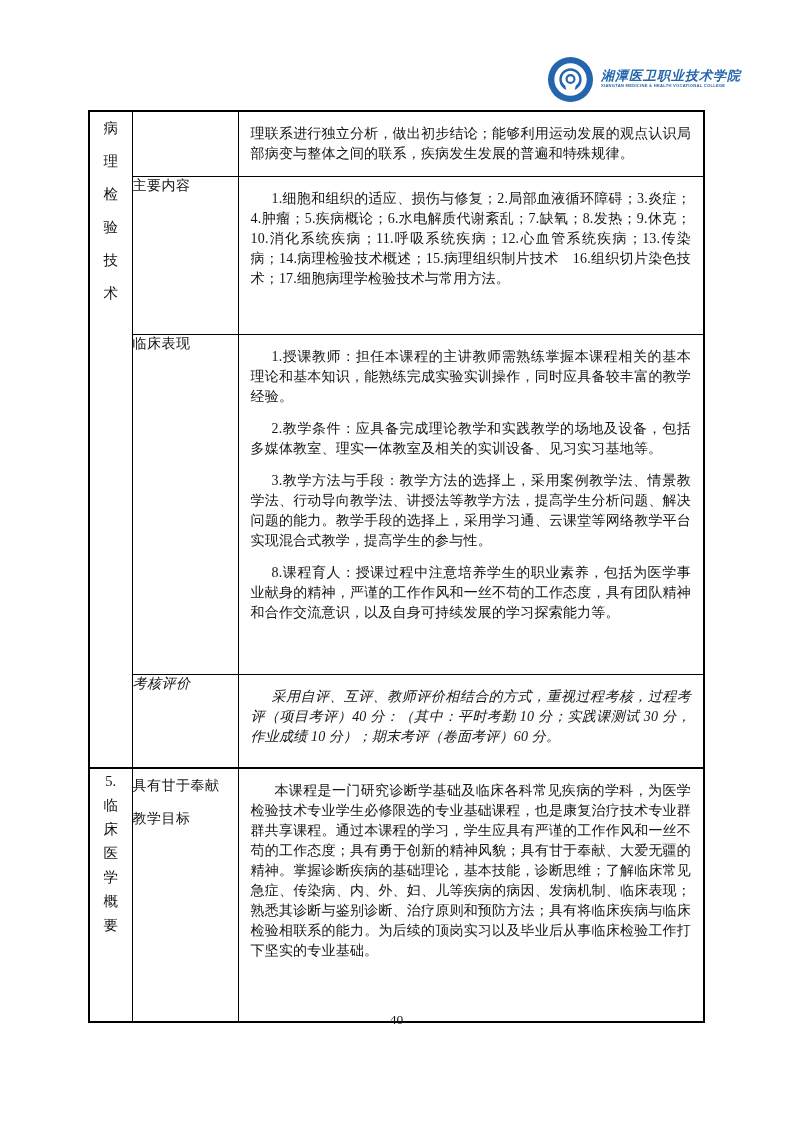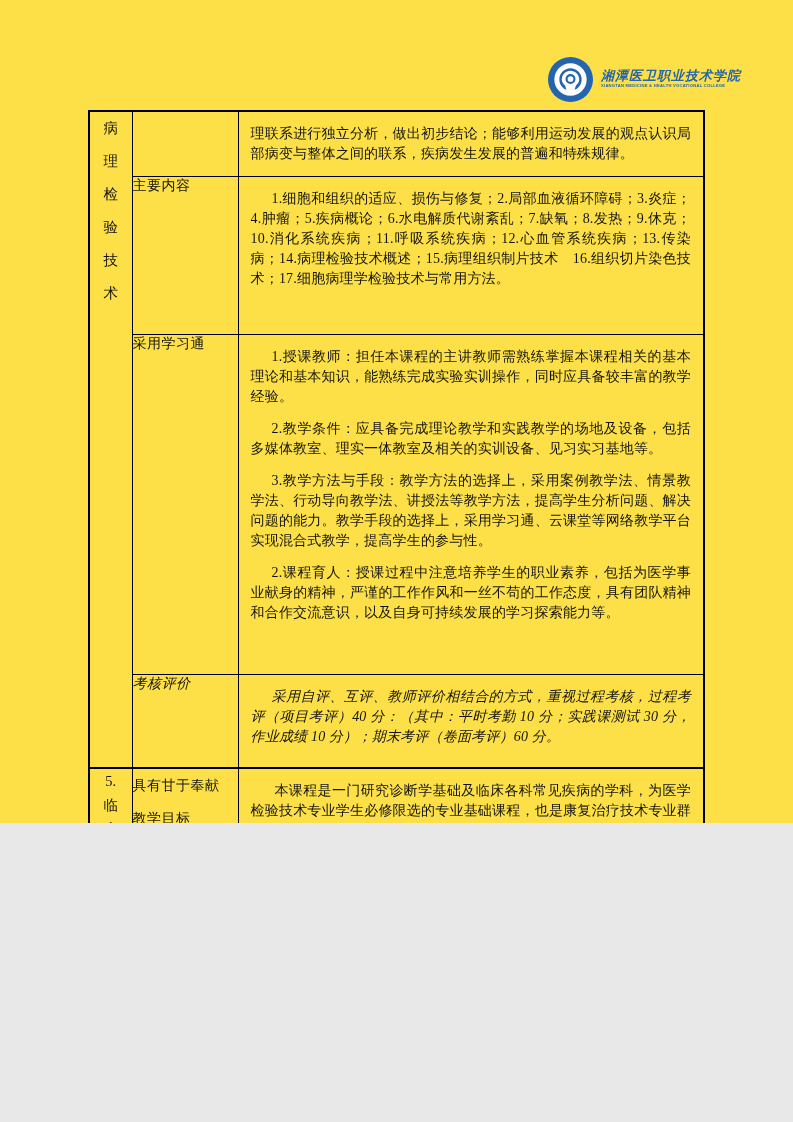--- a/index.html
+++ b/index.html
@@ -1,20 +1,20 @@
 <!DOCTYPE html>
 <html><head>
 <meta charset="utf-8">
 <style>
   html,body{margin:0;padding:0;background:#e8e8e8;}
   .page{
     position:relative;
-    width:793px;height:823px;
+    width:793px;height:1122px;
     margin:0 auto;
-    background:#fde047;
+    background:#ffffff;
     font-family:"Liberation Serif","DejaVu Serif",serif;
     color:#141414;
     overflow:hidden;
   }
   
   .logo{
     position:absolute;left:547px;top:56px;
     display:flex;align-items:center;gap:7px;
   }
   .logo-circle{width:47px;height:47px;flex:0 0 auto;}
@@ -53,21 +53,21 @@
   .label-cell .label-line{line-height:33px;}
   .content-cell{
     font-size:14px;padding:2px 7px 0 9px;
     text-align:justify;letter-spacing:.2px;
   }
   .content-cell p{margin:12px;line-height:20px;}
   .p-ind{text-indent:21px;}
   .p-ind2{text-indent:24px;}
   
   .page-num{
-    position:absolute;top:1036px;left:0;width:100%;
+    position:absolute;top:1012px;left:0;width:100%;
     text-align:center;font-size:13.5px;color:#141414;
   }
 </style>
 </head>
 <body>
 
 <div class="page">
 
   <div class="logo">
     <div class="logo-circle">
@@ -106,26 +106,26 @@
           <p>理联系进行独立分析，做出初步结论；能够利用运动发展的观点认识局部病变与整体之间的联系，疾病发生发展的普遍和特殊规律。</p>
         </td>
       </tr>
       <tr style="height:158px;">
         <td class="label-cell">主要内容</td>
         <td class="content-cell">
           <p class="p-ind">1.细胞和组织的适应、损伤与修复；2.局部血液循环障碍；3.炎症；4.肿瘤；5.疾病概论；6.水电解质代谢紊乱；7.缺氧；8.发热；9.休克；10.消化系统疾病；11.呼吸系统疾病；12.心血管系统疾病；13.传染病；14.病理检验技术概述；15.病理组织制片技术　16.组织切片染色技术；17.细胞病理学检验技术与常用方法。</p>
         </td>
       </tr>
       <tr style="height:340px;">
-        <td class="label-cell">采用学习通</td>
+        <td class="label-cell">临床表现</td>
         <td class="content-cell">
           <p class="p-ind">1.授课教师：担任本课程的主讲教师需熟练掌握本课程相关的基本理论和基本知识，能熟练完成实验实训操作，同时应具备较丰富的教学经验。</p>
           <p class="p-ind">2.教学条件：应具备完成理论教学和实践教学的场地及设备，包括多媒体教室、理实一体教室及相关的实训设备、见习实习基地等。</p>
           <p class="p-ind">3.教学方法与手段：教学方法的选择上，采用案例教学法、情景教学法、行动导向教学法、讲授法等教学方法，提高学生分析问题、解决问题的能力。教学手段的选择上，采用学习通、云课堂等网络教学平台实现混合式教学，提高学生的参与性。</p>
-          <p class="p-ind">2.课程育人：授课过程中注意培养学生的职业素养，包括为医学事业献身的精神，严谨的工作作风和一丝不苟的工作态度，具有团队精神和合作交流意识，以及自身可持续发展的学习探索能力等。</p>
+          <p class="p-ind">8.课程育人：授课过程中注意培养学生的职业素养，包括为医学事业献身的精神，严谨的工作作风和一丝不苟的工作态度，具有团队精神和合作交流意识，以及自身可持续发展的学习探索能力等。</p>
         </td>
       </tr>
       <tr style="height:93px;font-style:italic;">
         <td class="label-cell">考核评价</td>
         <td class="content-cell">
           <p class="p-ind">采用自评、互评、教师评价相结合的方式，重视过程考核，过程考评（项目考评）40 分：（其中：平时考勤 10 分；实践课测试 30 分，作业成绩 10 分）；期末考评（卷面考评）60 分。</p>
         </td>
       </tr>
 
       <tr class="sec2-row" style="height:254px;">

